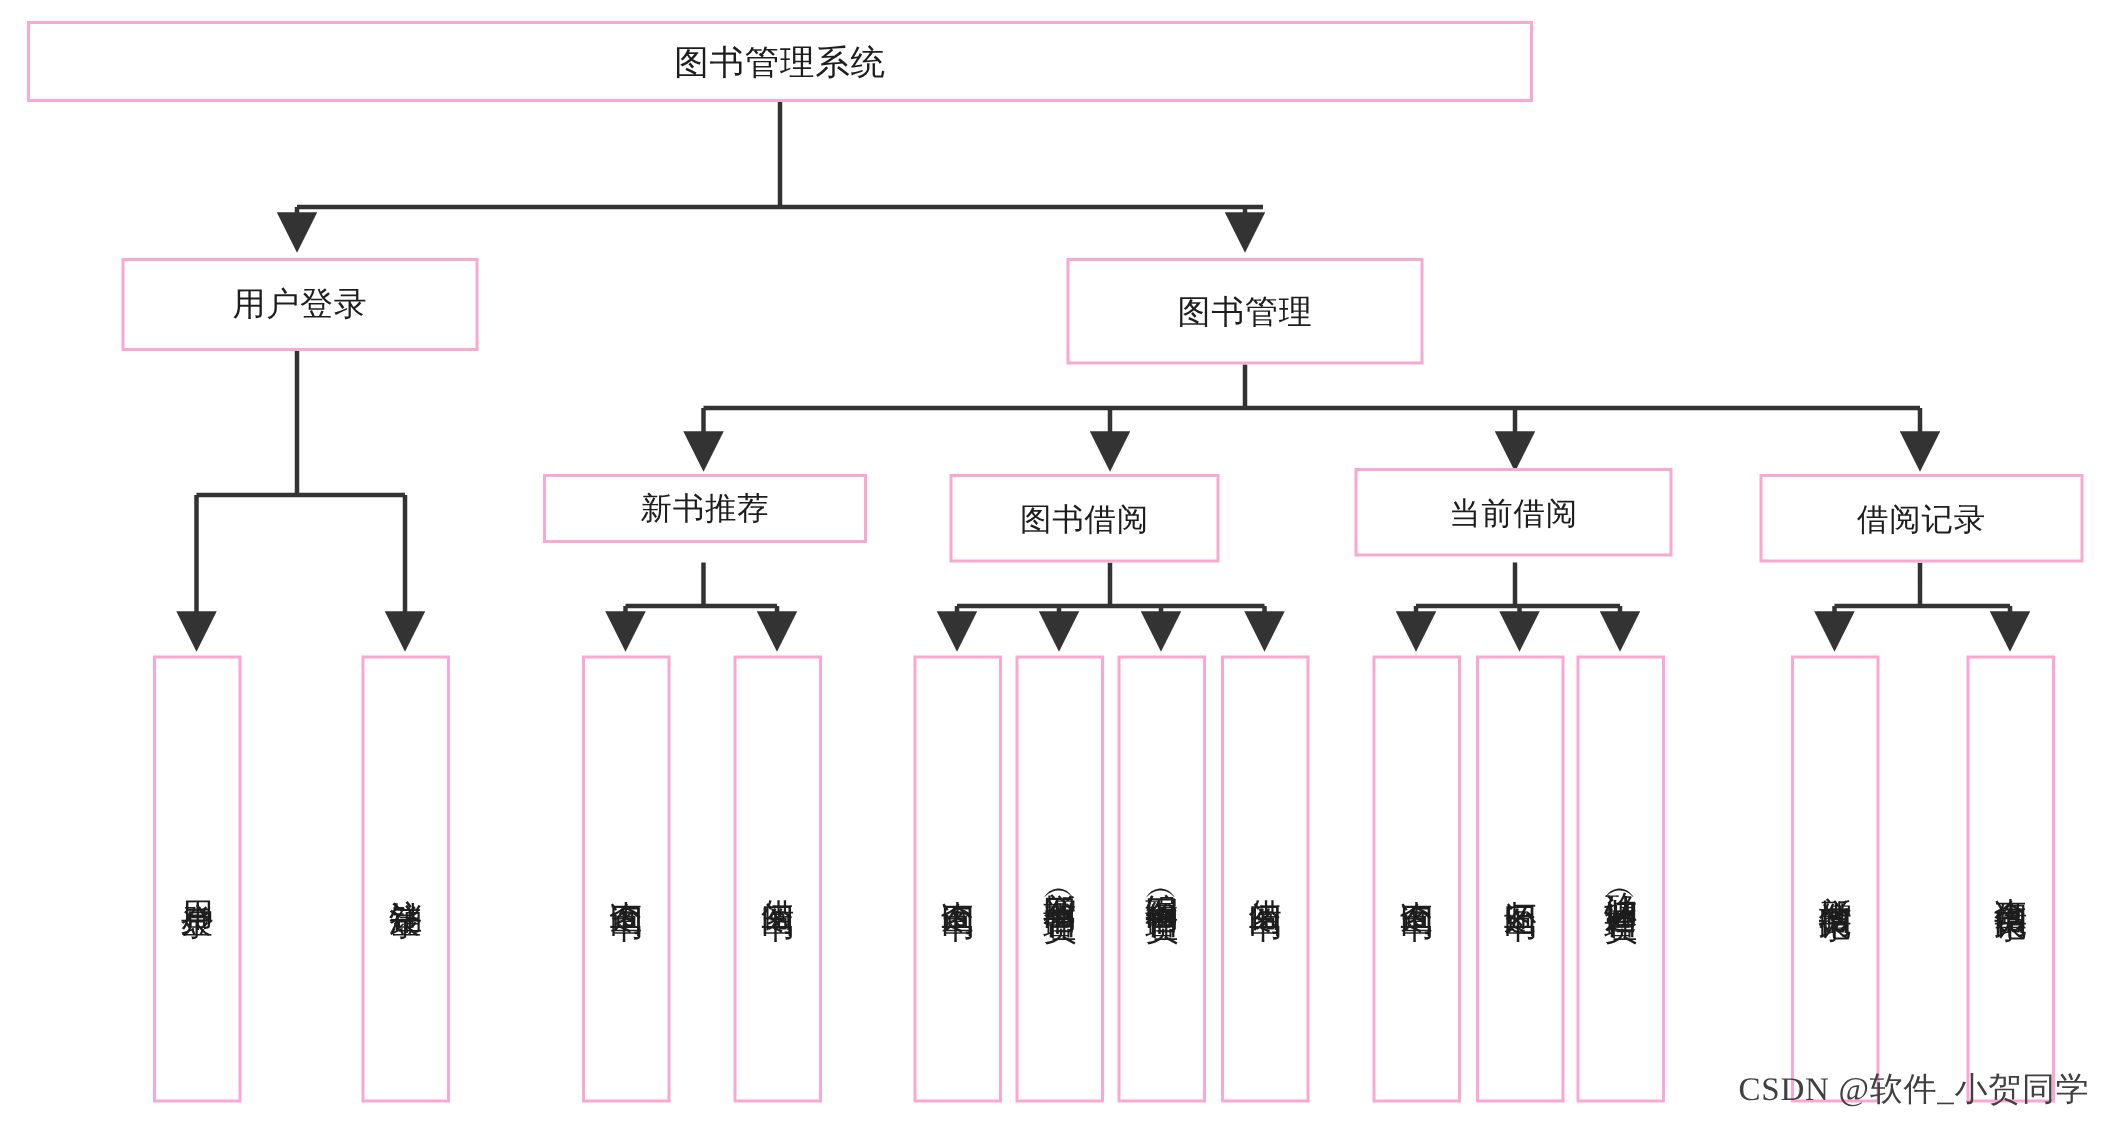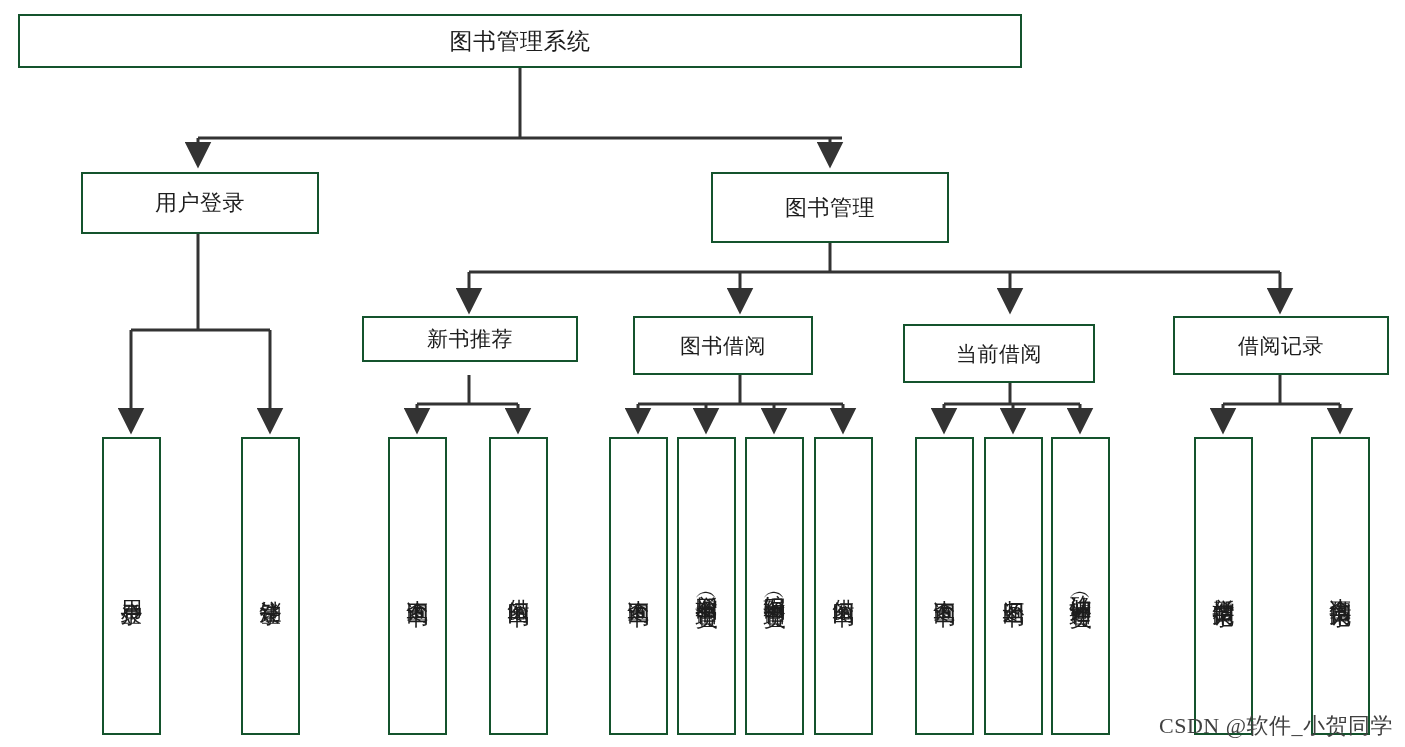--- a/index.html
+++ b/index.html
@@ -22,21 +22,21 @@
     left: 0;
     top: 0;
     width: 1405px;
     height: 747px;
     pointer-events: none;
   }
   .node {
     position: absolute;
     box-sizing: border-box;
     background: #ffffff;
-    border: 2px solid #14532d;
+    border: 2px solid #f9a8d4;
     display: flex;
     align-items: center;
     justify-content: center;
     z-index: 2;
   }
   .node .label {
     color: #1d1d1d;
     letter-spacing: 0.5px;
     white-space: nowrap;
   }
@@ -137,21 +137,21 @@
   </div>
 
   <div class="node l3" style="left:362px; top:316px; width:216px; height:46px;">
     <span class="label">新书推荐</span>
   </div>
 
   <div class="node l3" style="left:633px; top:316px; width:180px; height:59px;">
     <span class="label">图书借阅</span>
   </div>
 
-  <div class="node l3" style="left:903px; top:324px; width:192px; height:59px;">
+  <div class="node l3" style="left:903px; top:312px; width:212px; height:59px;">
     <span class="label">当前借阅</span>
   </div>
 
   <div class="node l3" style="left:1173px; top:316px; width:216px; height:59px;">
     <span class="label">借阅记录</span>
   </div>
 
   <div class="node leaf" style="left:102px; top:437px; width:59px; height:298px;">
     <span class="label">用户登录</span>
   </div>

